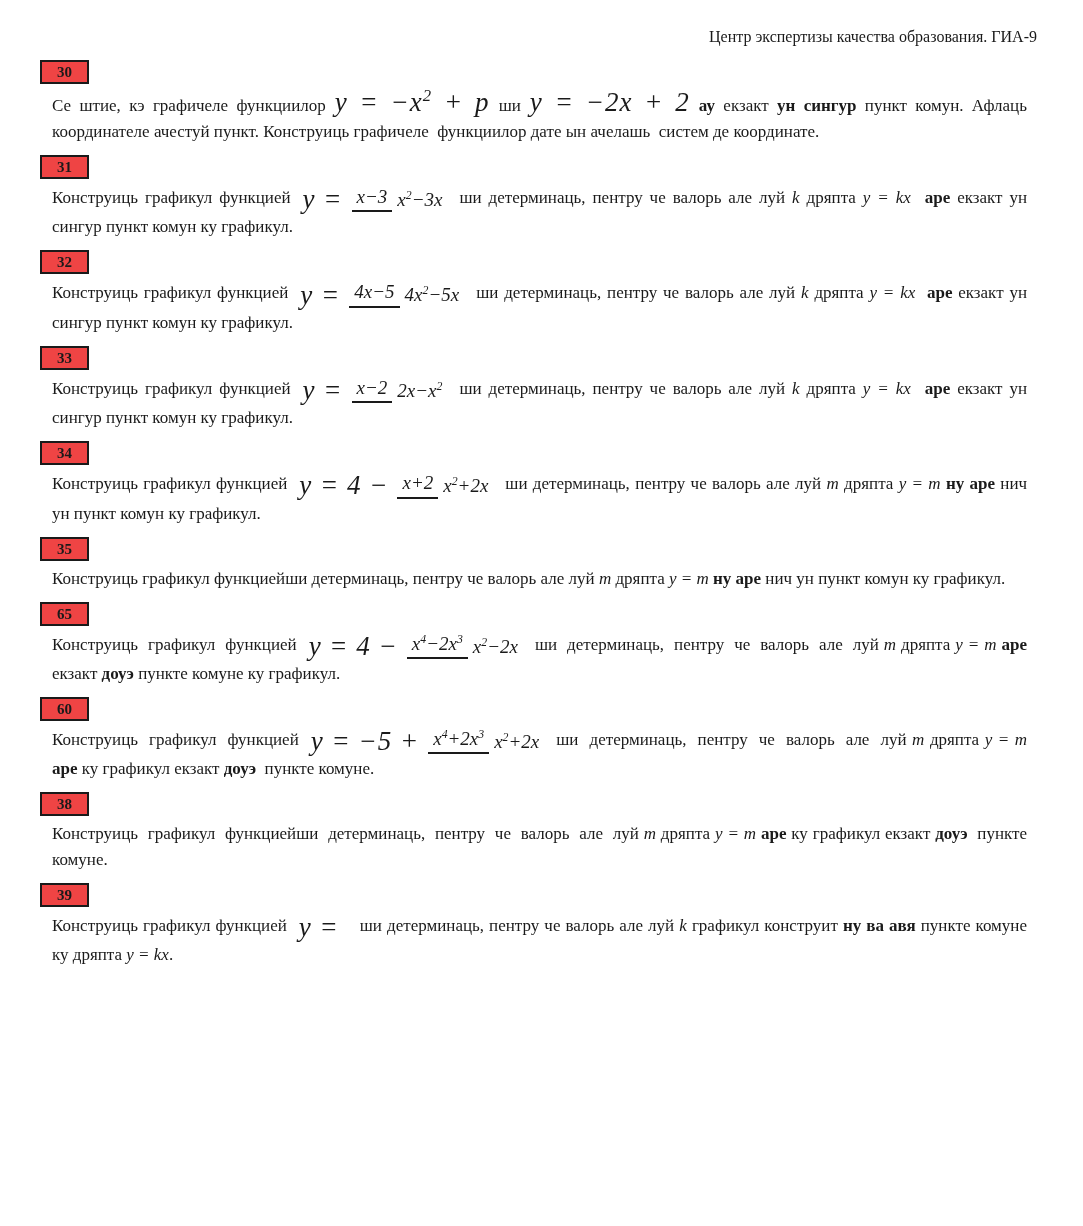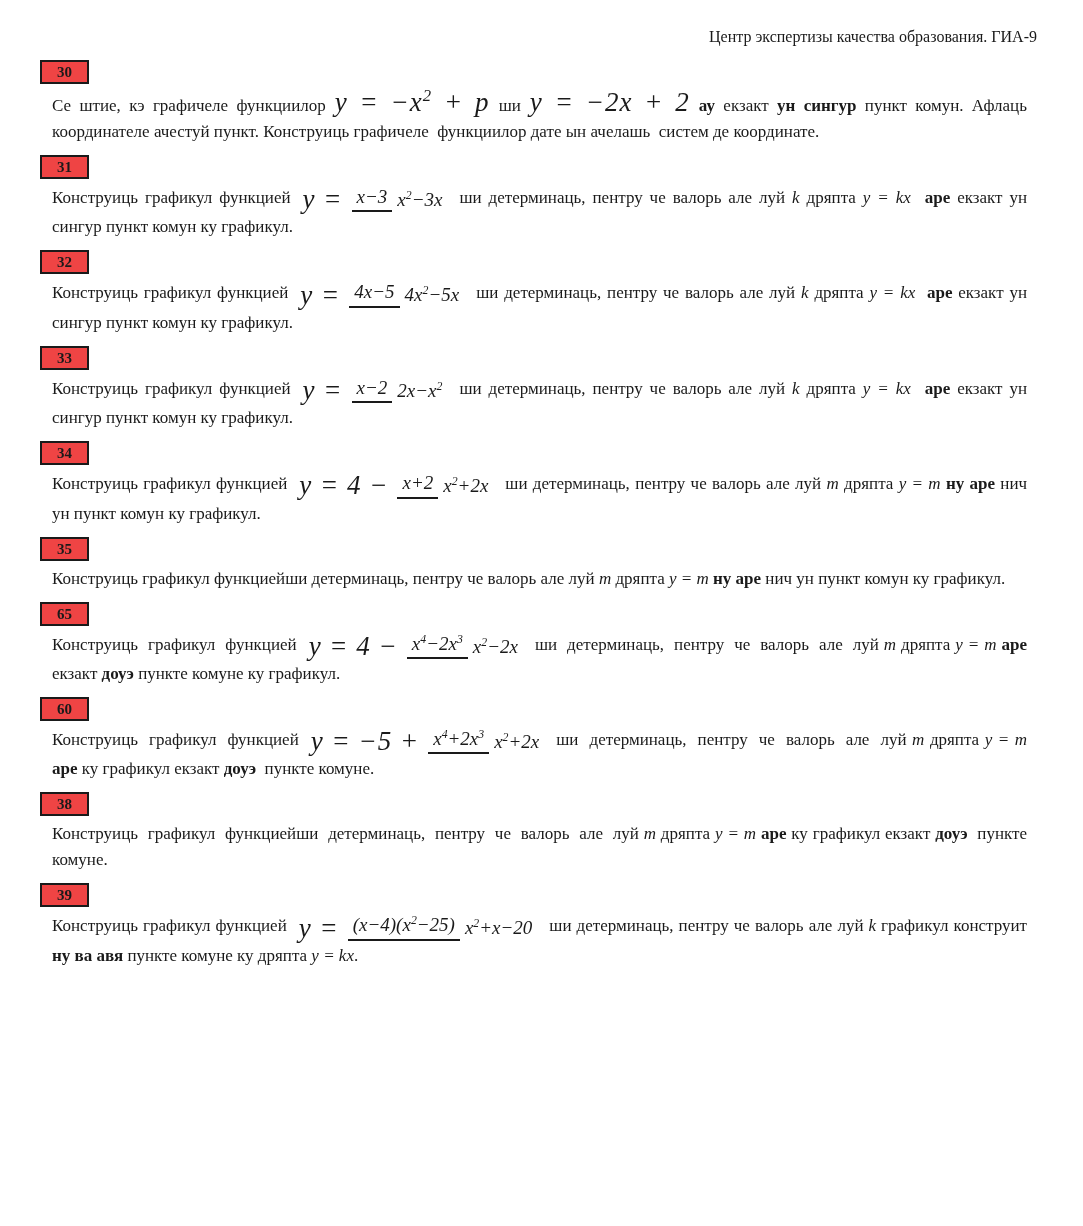--- a/index.html
+++ b/index.html
@@ -87,20 +87,16 @@
       <div class="problem"><div class="numbox"><span class="num-label">60</span></div><p class="ptext"><span class="run s-r">Конструиць  графикул  функцией</span><span class="formula">
             <span class="lhs">y = −5 +</span>
             <span class="frac">
               <span class="fnum">x<sup>4</sup>+2x<sup>3</sup></span>
               <span class="fden">x<sup>2</sup>+2x</span>
             </span>
           </span><span class="run s-r">ши  детерминаць,  пентру  че  валорь  але  луй </span><span class="run s-i">m</span><span class="run s-r"> дряпта </span><span class="run s-i">y = m</span><span class="run s-r"> </span><span class="run s-b">аре</span><span class="run s-r"> ку графикул екзакт </span><span class="run s-b">доуэ</span><span class="run s-r">  пункте комуне.</span></p></div>
       <div class="problem"><div class="numbox"><span class="num-label">38</span></div><p class="ptext"><span class="run s-r">Конструиць  графикул  функцией</span><span class="run s-r">ши  детерминаць,  пентру  че  валорь  але  луй </span><span class="run s-i">m</span><span class="run s-r"> дряпта </span><span class="run s-i">y = m</span><span class="run s-r"> </span><span class="run s-b">аре</span><span class="run s-r"> ку графикул екзакт </span><span class="run s-b">доуэ</span><span class="run s-r">  пункте комуне.</span></p></div>
       <div class="problem"><div class="numbox"><span class="num-label">39</span></div><p class="ptext"><span class="run s-r">Конструиць графикул функцией</span><span class="formula">
             <span class="lhs">y =</span>
-            <span class="frac">
-              <span class="fnum">(x−4)(x<sup>2</sup>−25)</span>
-              <span class="fden">x<sup>2</sup>+x−20</span>
-            </span>
           </span><span class="run s-r">ши детерминаць, пентру че валорь але луй </span><span class="run s-i">k</span><span class="run s-r"> графикул конструит </span><span class="run s-b">ну ва авя</span><span class="run s-r"> пункте комуне ку дряпта </span><span class="run s-i">y = kx</span><span class="run s-r">.</span></p></div>
     </div>
 
 </div>
 
 </body></html>

